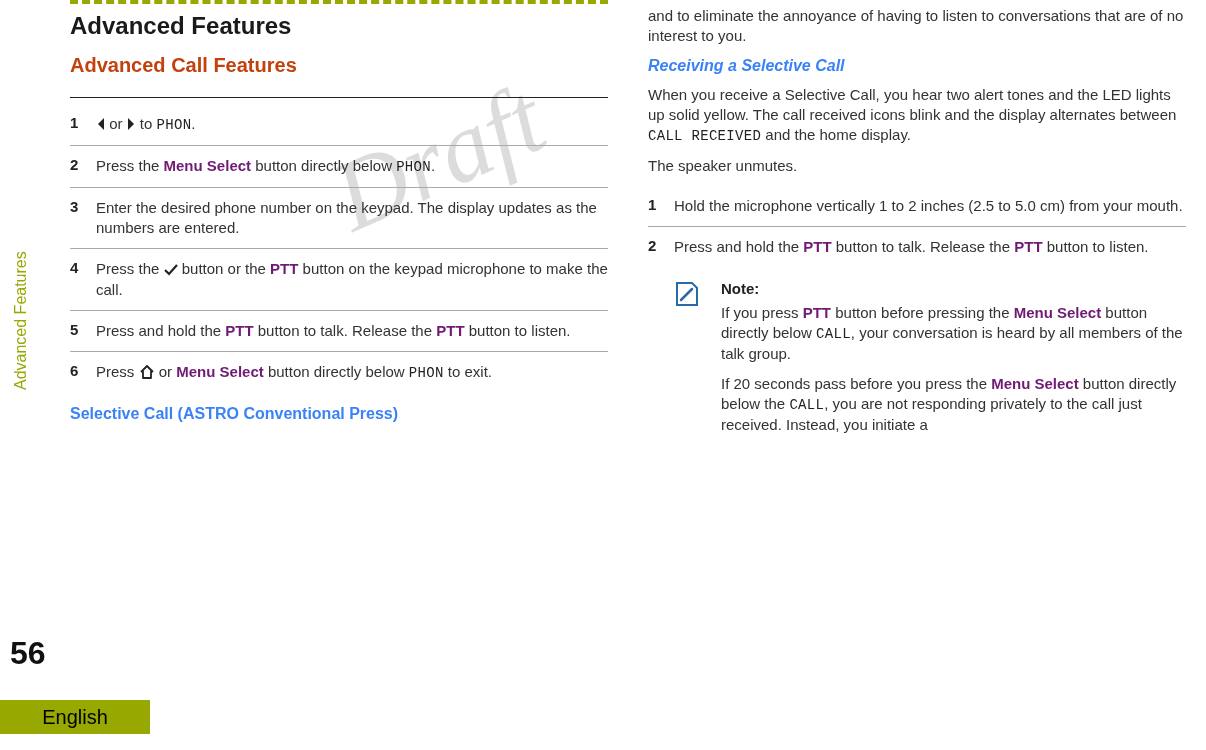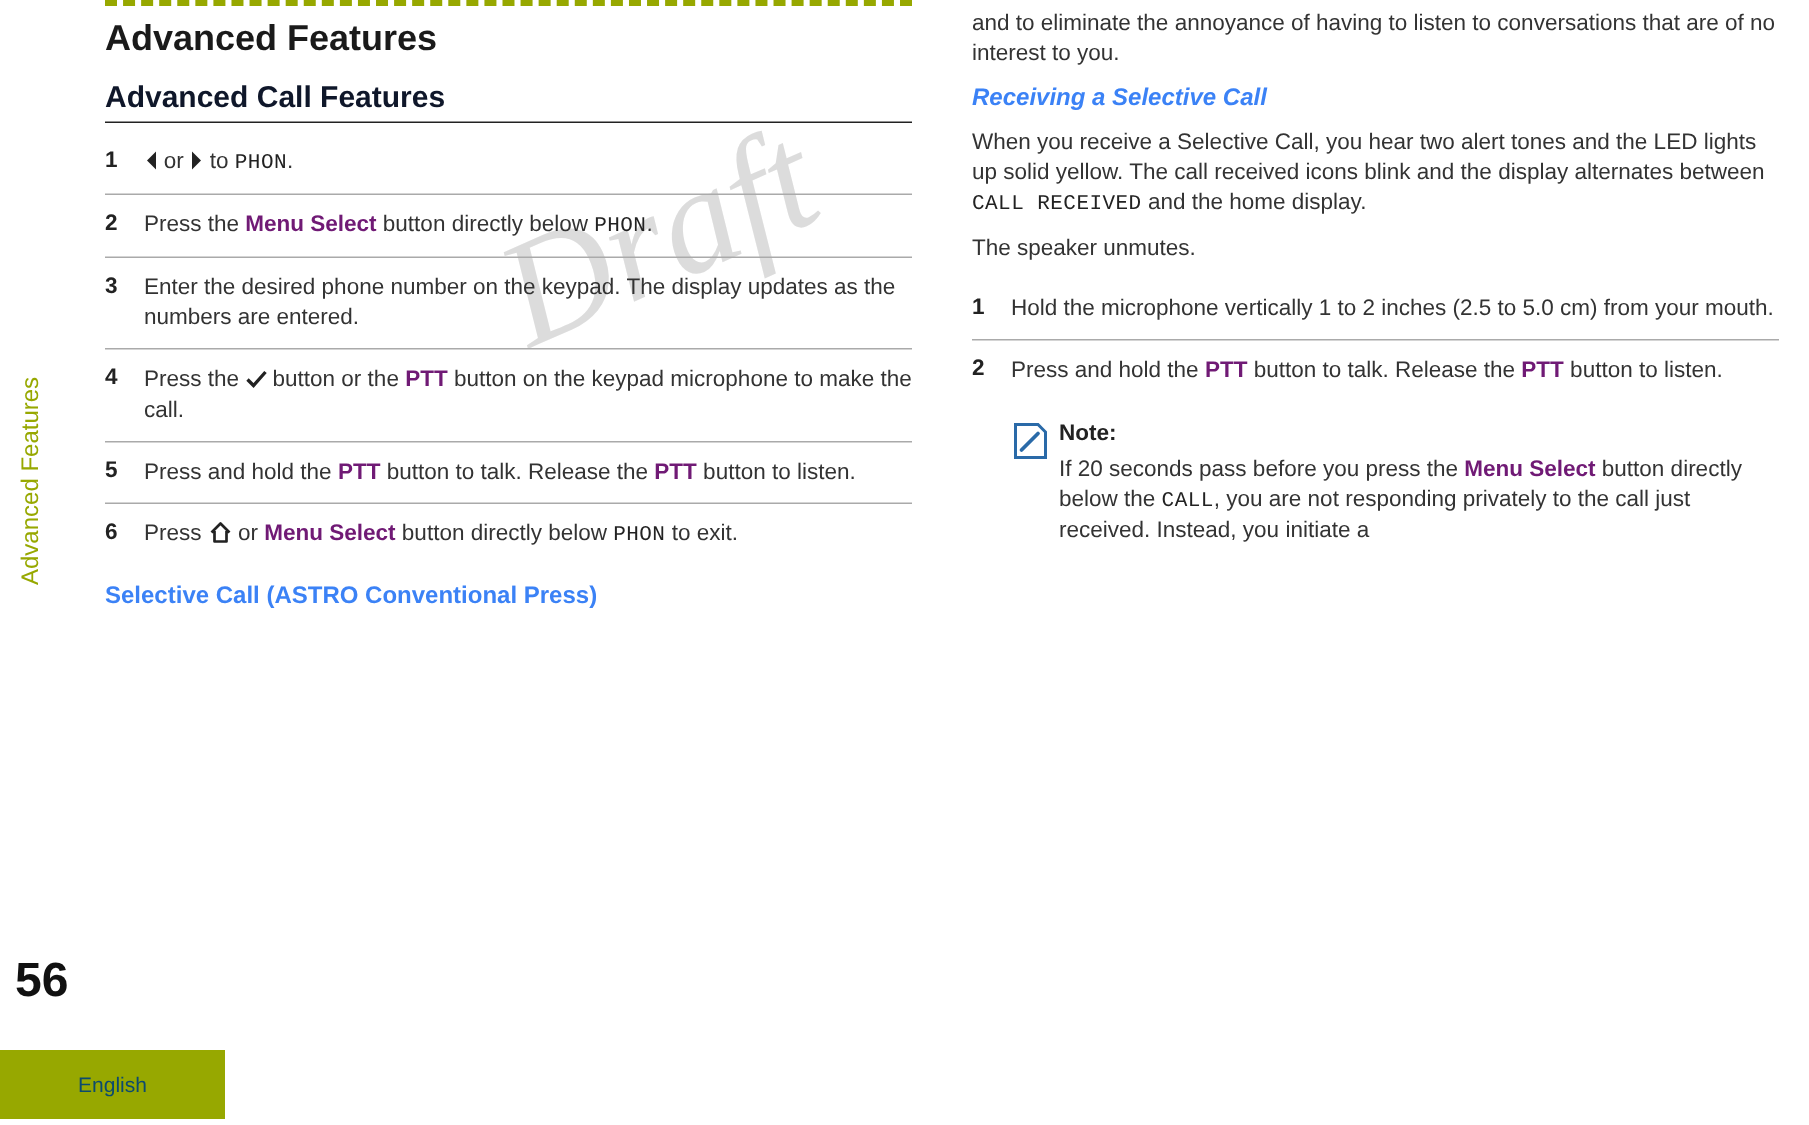--- a/index.html
+++ b/index.html
@@ -1,36 +1,36 @@
 <!DOCTYPE html>
 <html><head>
 <meta charset="utf-8">
 <style>
   html,body{margin:0;padding:0;font-family:Arial,Helvetica,sans-serif;font-size:15px;color:#333;background:#fff}
   .page{width:1206px;height:750px;position:relative;box-sizing:border-box}
   .sidebar{position:absolute;left:0;top:0;width:60px;height:100%}
   .vtext{position:absolute;left:12px;top:390px;transform:rotate(-90deg);transform-origin:left top;color:#97a800;font-size:16px;white-space:nowrap}
   .pagenum{position:absolute;left:10px;top:635px;font-size:32px;font-weight:bold;color:#111}
-  .langtab{position:absolute;left:0;top:700px;width:150px;height:46px;background:#97a800;color:#0c4a6e;display:flex;align-items:center;justify-content:center;font-size:14px}
+  .langtab{position:absolute;left:0;top:700px;width:150px;height:34px;background:#97a800;color:#000000;display:flex;align-items:center;justify-content:center;font-size:20px}
   .content{position:absolute;left:70px;top:0;right:20px;bottom:60px;display:flex;gap:40px}
   .col{flex:1;min-width:0}
   .dashed{border:none;border-top:4px dashed #97a800;margin:0 0 8px 0;width:100%}
   h1{font-size:24px;font-weight:bold;color:#1a1a1a;margin:4px 0 14px 0}
-  h2{font-size:20px;font-weight:bold;color:#0f172a;margin:4px 0 6px 0;border-bottom:1.5px solid #222;padding-bottom:4px}
+  h2{font-size:20px;font-weight:bold;color:#c2410c;margin:4px 0 6px 0;border-bottom:1.5px solid #222;padding-bottom:20px}
   h3{font-size:16px;font-weight:bold;color:#3b82f6;margin:10px 0 10px 0}
   h3.italic{font-style:italic}
   p{margin:6px 0 10px 0;line-height:1.35;font-size:15px;color:#333}
   ol.steps{list-style:none;padding:0;margin:4px 0 12px 0}
   ol.steps>li{display:flex;gap:12px;padding:10px 0;border-bottom:1px solid #aaa}
   ol.steps>li:last-child{border-bottom:none}
   ol.steps>li .num{font-weight:bold;min-width:14px;color:#222}
   ol.steps>li .txt{flex:1;line-height:1.35;color:#333}
   .mono{font-family:"Courier New",monospace;font-size:14px;letter-spacing:.3px;color:#222}
   .watermark{position:absolute;left:330px;top:100px;font-size:100px;color:#bbb;transform:rotate(-24deg);font-style:italic;pointer-events:none;opacity:.5;font-family:"Times New Roman",serif}
-  .note{display:flex;gap:6px;margin:8px 0 0 24px}
+  .note{display:flex;gap:21px;margin:8px 0 0 24px}
   .note-icon{width:28px;height:28px;flex:0 0 28px}
   .note-body{flex:1}
   .note-title{font-weight:bold;color:#222;margin-bottom:2px}
   .icon{display:inline-block;vertical-align:-2px}
   .b{font-weight:bold;color:#701a75}
 </style>
 </head>
 <body>
 
 <div class="page">
@@ -119,19 +119,22 @@
       </ol>
 
       <div class="note">
         <svg class="note-icon" viewBox="0 0 28 28">
             <path d="M5 3 H20 L25 8 V25 H5 Z" fill="none" stroke="#2a6aa8" stroke-width="2"></path>
             <path d="M9 20 L20 9" stroke="#2a6aa8" stroke-width="2.5" stroke-linecap="round"></path>
           </svg>
         <div class="note-body">
           <div class="note-title">Note:</div>
           <p>
+            <span>If you press </span><span class="b">PTT</span><span> button before pressing the </span><span class="b">Menu Select</span><span> button directly below </span><span class="mono">CALL</span><span>, your conversation is heard by all members of the talk group.</span>
+          </p>
+          <p>
             <span>If 20 seconds pass before you press the </span><span class="b">Menu Select</span><span> button directly below the </span><span class="mono">CALL</span><span>, you are not responding privately to the call just received. Instead, you initiate a</span>
           </p>
         </div>
       </div>
     </div>
   </div>
 </div>
 
 </body></html>

